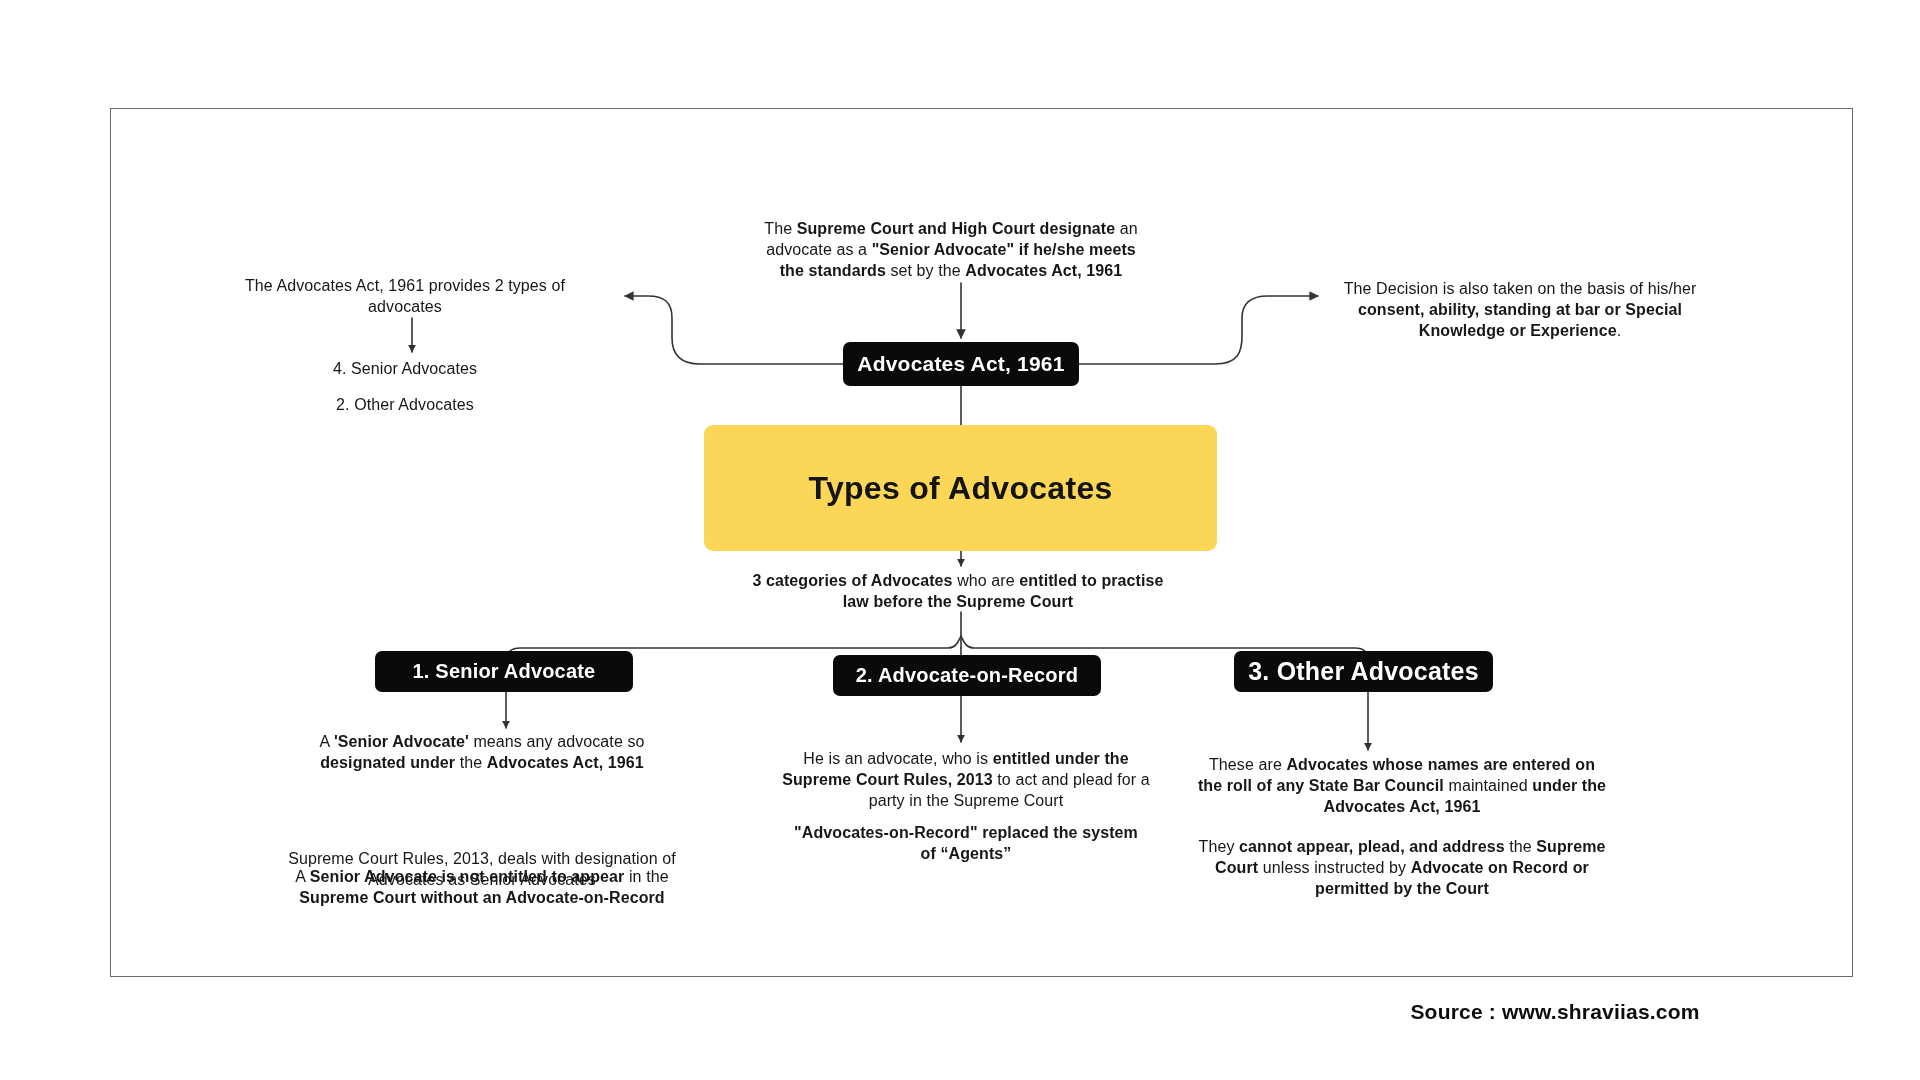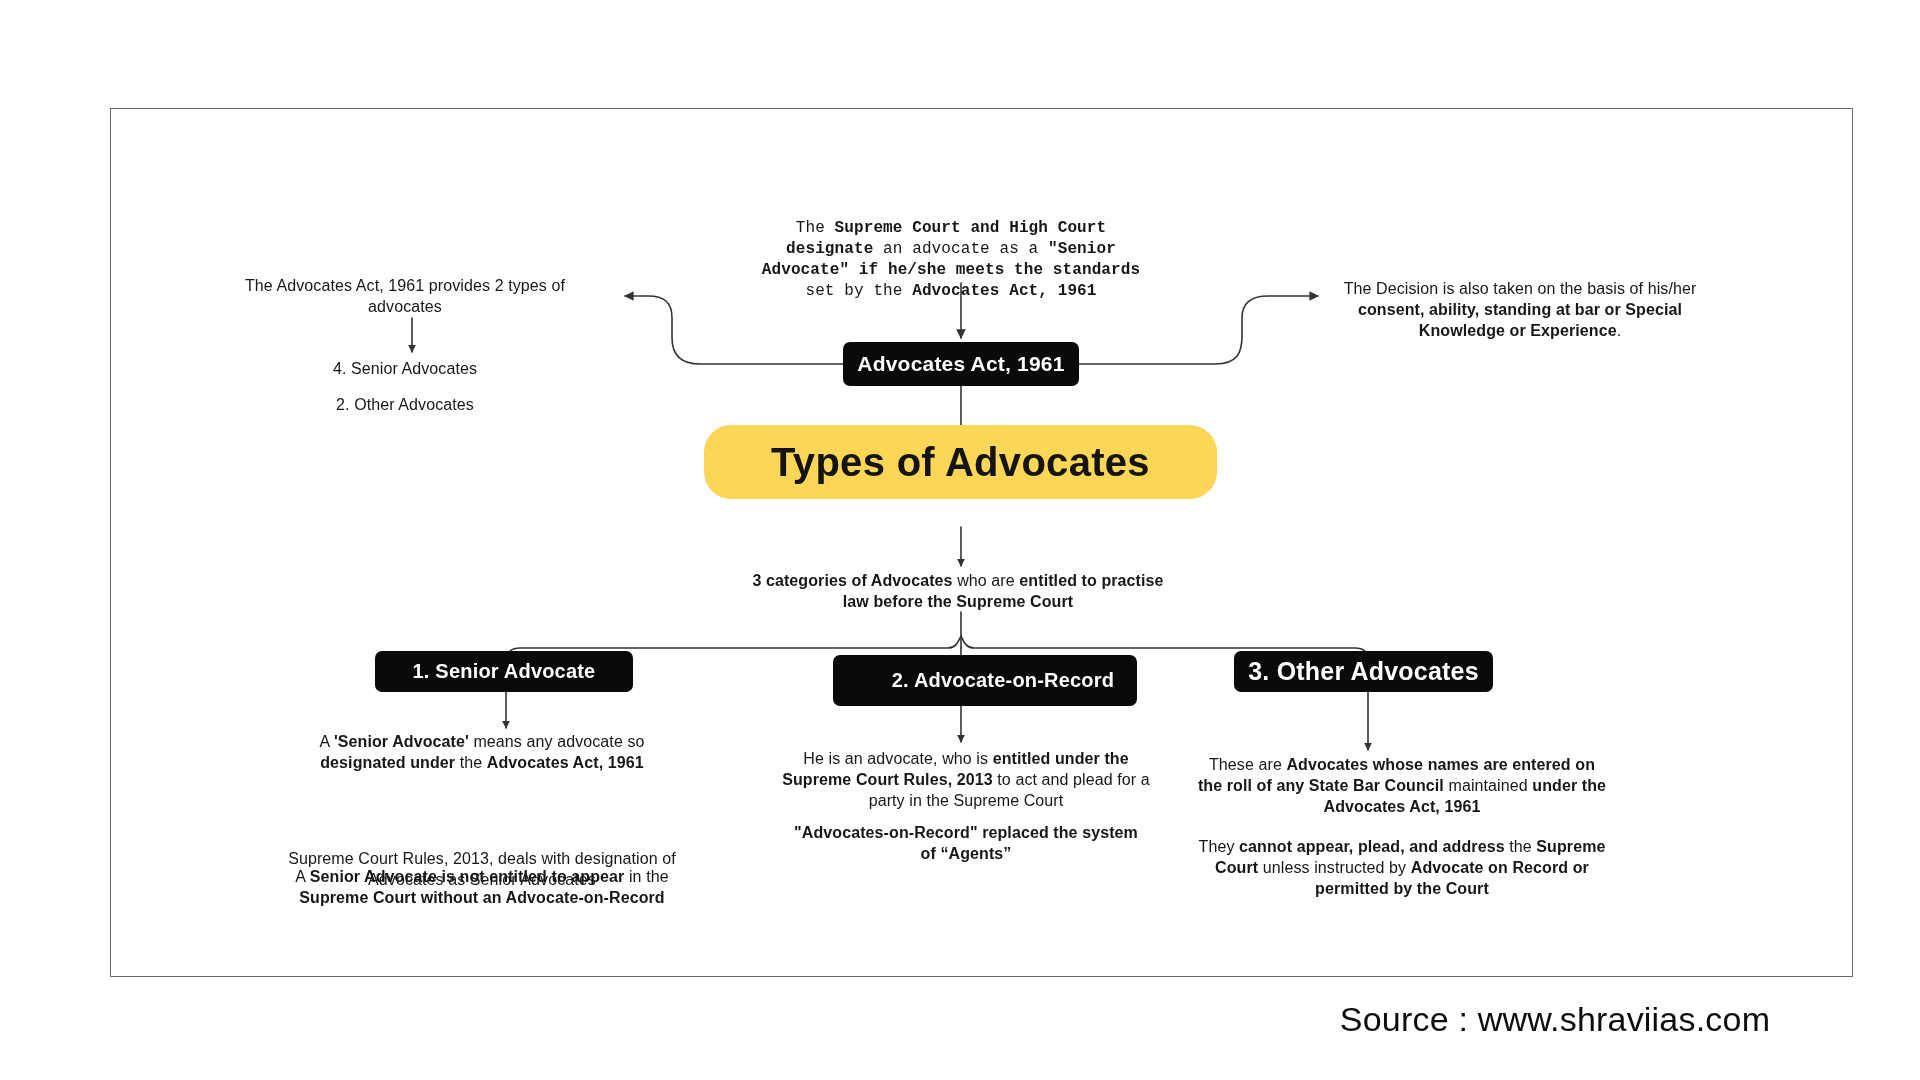--- a/index.html
+++ b/index.html
@@ -86,32 +86,31 @@
     top: 342px;
     width: 236px;
     height: 44px;
     font-size: 21px;
   }
 
   #main-node {
     left: 704px;
     top: 425px;
     width: 513px;
-    height: 74px;
-    font-size: 40px;
+    height: 126px;
+    font-size: 32px;
     letter-spacing: 0.3px;
-    border-radius: 27px;
   }
 
   #cat-node-1 { left: 375px; top: 651px; width: 258px; height: 41px; font-size: 20px; }
-  #cat-node-2 { left: 833px; top: 655px; width: 268px; height: 51px; font-size: 20px; padding-left: 36px; }
+  #cat-node-2 { left: 833px; top: 655px; width: 268px; height: 41px; font-size: 20px; }
   #cat-node-3 { left: 1234px; top: 651px; width: 259px; height: 41px; font-size: 25px; }
 
   
-  #top-note     { left: 756px;  top: 218px; width: 390px; font-family: Liberation Mono, monospace; }
+  #top-note     { left: 756px;  top: 218px; width: 390px; }
   #left-note    { left: 212px;  top: 275px; width: 386px; }
   #left-item-1  { left: 212px;  top: 358px; width: 386px; }
   #left-item-2  { left: 212px;  top: 394px; width: 386px; }
   #right-note   { left: 1330px; top: 278px; width: 380px; }
   #cat-intro    { left: 748px;  top: 570px; width: 420px; }
 
   #col1-p1 { left: 294px;  top: 731px; width: 376px; }
   #col1-p2 { left: 270px;  top: 848px; width: 424px; }
   #col1-p3 { left: 270px;  top: 866px; width: 424px; }
 
@@ -121,22 +120,22 @@
 
   #col3-p1 { left: 1196px; top: 754px; width: 412px; }
   #col3-p2 { left: 1196px; top: 836px; width: 412px; }
 
   #source {
     position: absolute;
     left: 1330px;
     top: 1000px;
     width: 450px;
     text-align: center;
-    font-size: 34px;
-    font-weight: normal;
+    font-size: 21px;
+    font-weight: bold;
     color: #0d0d0d;
     letter-spacing: 0.2px;
   }
 </style>
 </head>
 <body>
 
 <div id="canvas">
 
   <div class="frame"></div>

